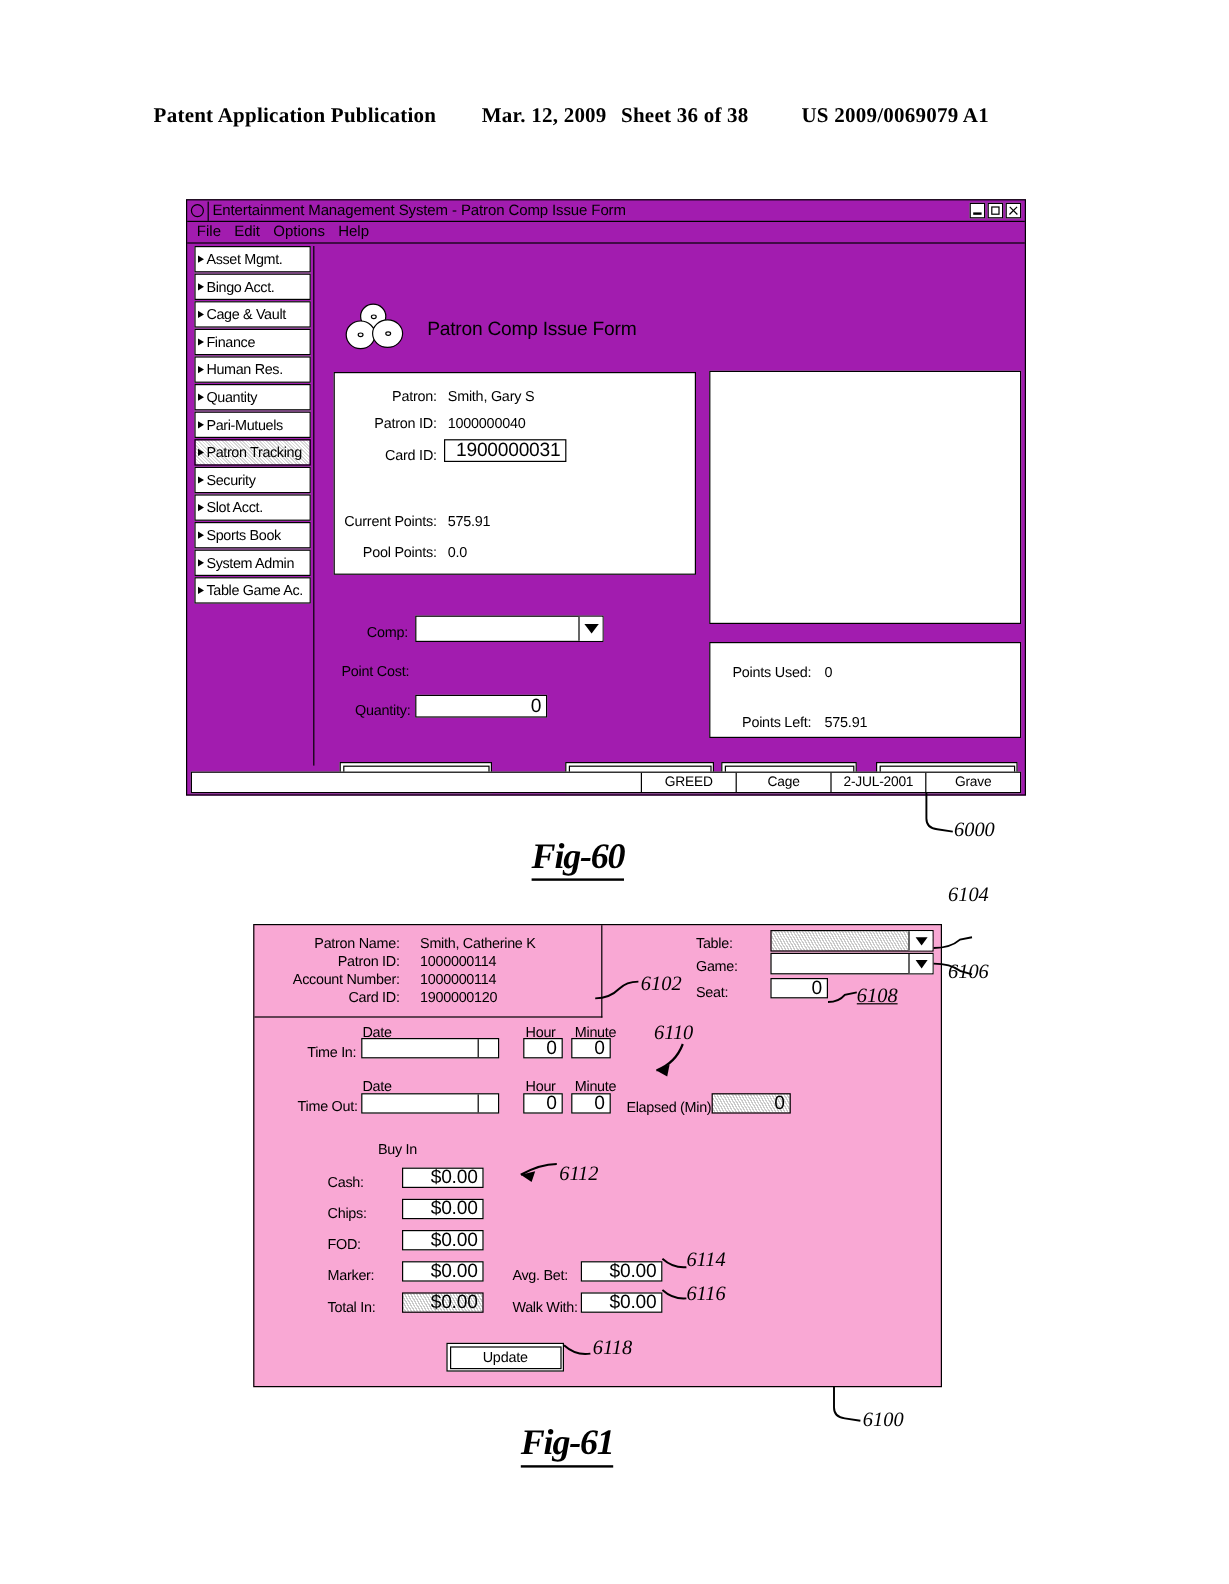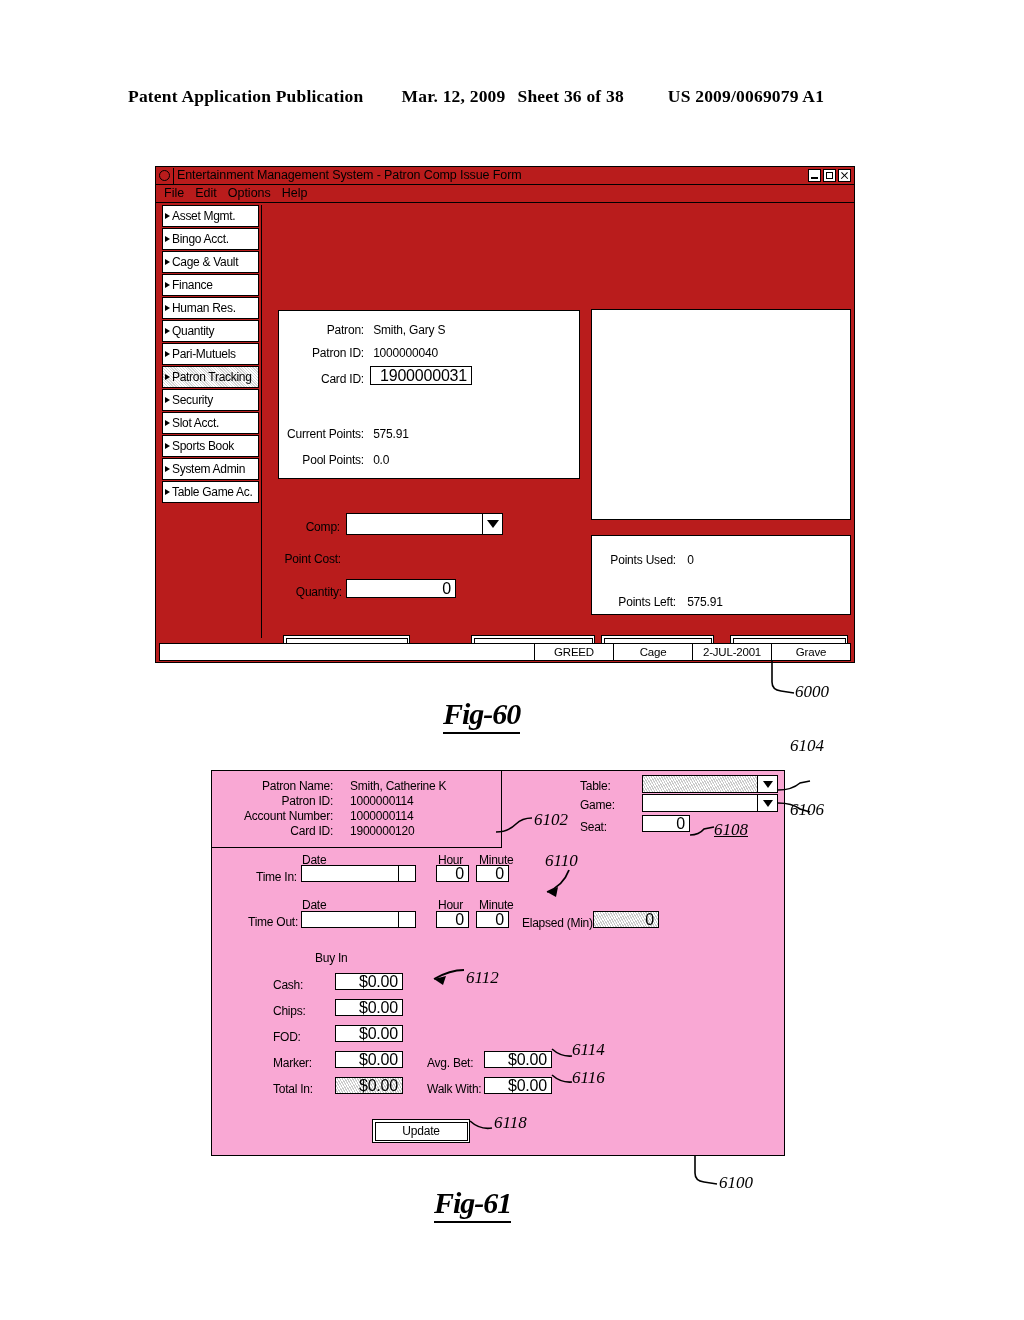--- a/index.html
+++ b/index.html
@@ -35,21 +35,21 @@
   .pub-header .h-right { margin-left: 44px; }
 
   
   #fig60 {
     position: absolute;
     left: 155px;
     top: 166px;
     width: 700px;
     height: 497px;
     border: 1.5px solid #000;
-    background: #b91c1c;
+    background: #a21caf;
     box-sizing: border-box;
   }
   .titlebar {
     position: relative;
     height: 18px;
     border-bottom: 1px solid #000;
     display: flex;
     align-items: center;
     padding-left: 3px;
     box-sizing: border-box;
@@ -438,20 +438,28 @@
           <span>System Admin</span>
         </div>
       <div class="nav-btn">
           <i class="tri"></i>
           <span>Table Game Ac.</span>
         </div>
     </div>
 
     <div class="formarea">
 
+      <div class="form-head">
+        <span class="chips-icon">
+          <span class="c c1"></span>
+            <span class="c c2"></span>
+            <span class="c c3"></span>
+        </span>
+        <span class="form-title">Patron Comp Issue Form</span>
+      </div>
 
       <div class="panel" id="patron-panel"></div>
 
       <div class="kv" style="left:26px; top:118px;">
         <span class="k" style="width:72px;">Patron:</span>
         <span class="v" style="margin-left:6px;">Smith, Gary S</span>
       </div>
       <div class="kv" style="left:26px; top:141px;">
         <span class="k" style="width:72px;">Patron ID:</span>
         <span class="v" style="margin-left:6px;">1000000040</span>

